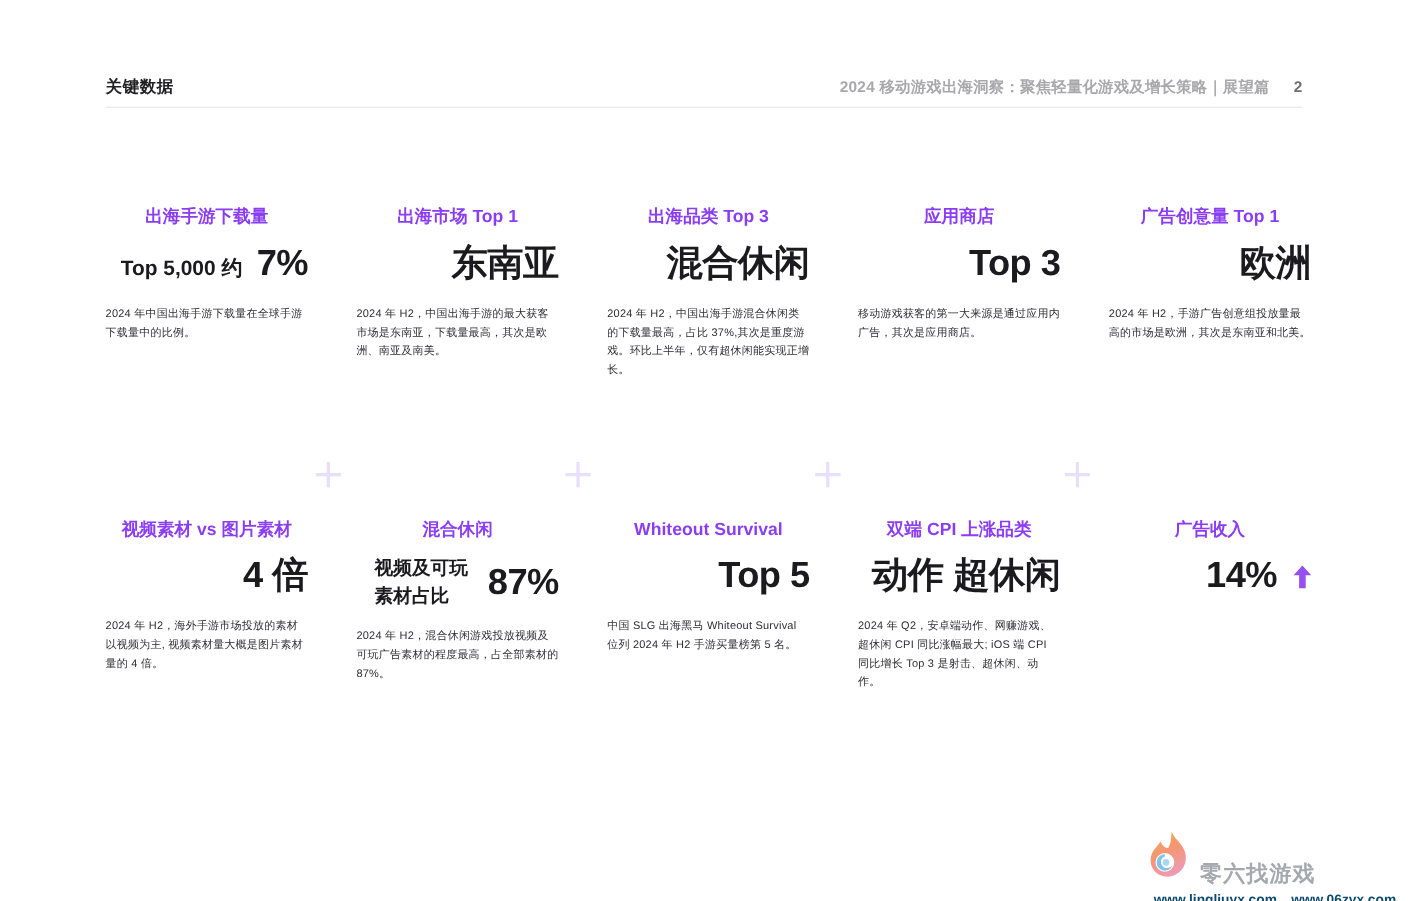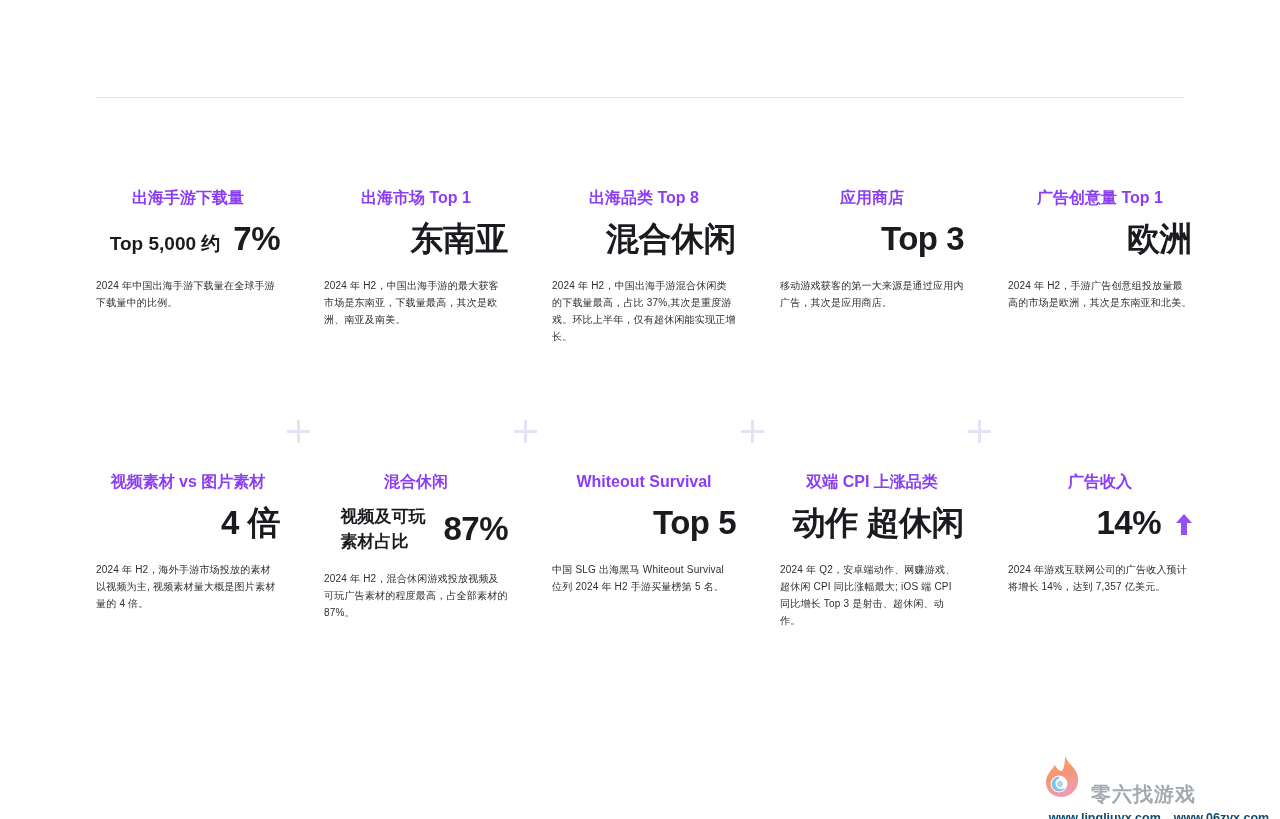--- a/index.html
+++ b/index.html
@@ -50,20 +50,27 @@
   .watermark{position:absolute;left:1044px;top:750px;width:230px;}
   .brand-row{display:flex;align-items:center;gap:9px;}
   .brand-text{font-size:20px;font-weight:700;color:#a3a9af;letter-spacing:1px;white-space:nowrap;margin-top:31px;}
   .urls{margin-top:3px;display:flex;gap:13px;justify-content:center;font-size:12.5px;font-weight:700;color:#0c4a6e;white-space:nowrap;}
 </style>
 </head>
 <body>
 
 <div class="page">
 
+  <div class="header">
+    <span class="section-title">关键数据</span>
+    <div class="header-right">
+      <span class="doc-title">2024 移动游戏出海洞察：聚焦轻量化游戏及增长策略｜展望篇</span>
+      <span class="page-number">2</span>
+    </div>
+  </div>
   <div class="divider"></div>
 
   <div class="cards-row row1">
 
     <article class="card">
       <h3 class="card-label">出海手游下载量</h3>
       <div class="card-value">
         <span class="value-prefix">Top 5,000 约</span>
         <span class="value-big">7%</span>
       </div>
@@ -72,21 +79,21 @@
 
     <article class="card">
       <h3 class="card-label">出海市场 Top 1</h3>
       <div class="card-value">
         <span class="value-big">东南亚</span>
       </div>
       <p class="card-desc">2024 年 H2，中国出海手游的最大获客市场是东南亚，下载量最高，其次是欧洲、南亚及南美。</p>
     </article>
 
     <article class="card">
-      <h3 class="card-label">出海品类 Top 8</h3>
+      <h3 class="card-label">出海品类 Top 3</h3>
       <div class="card-value">
         <span class="value-big">混合休闲</span>
       </div>
       <p class="card-desc">2024 年 H2，中国出海手游混合休闲类的下载量最高，占比 37%,其次是重度游戏。环比上半年，仅有超休闲能实现正增长。</p>
     </article>
 
     <article class="card">
       <h3 class="card-label">应用商店</h3>
       <div class="card-value">
         <span class="value-big">Top 3</span>
@@ -147,21 +154,20 @@
     <article class="card">
       <h3 class="card-label">广告收入</h3>
       <div class="card-value">
         <span class="value-big">14%</span>
         <span class="trend-arrow">
           <svg width="16" height="21" viewBox="0 0 16 21">
               <path d="M8 0 L16 9 H11 V21 H5 V9 H0 Z" fill="#9450F0"></path>
             </svg>
         </span>
       </div>
-      <p class="card-desc">2024 年游戏互联网公司的广告收入预计将增长 14%，达到 7,357 亿美元。</p>
     </article>
 
   </div>
 
   <div class="watermark">
     <div class="brand-row">
       <span>
         <svg width="38" height="44" viewBox="0 0 38 44">
           <defs>
             <linearGradient id="flameGrad" x1="0" y1="0" x2="0.4" y2="1">

